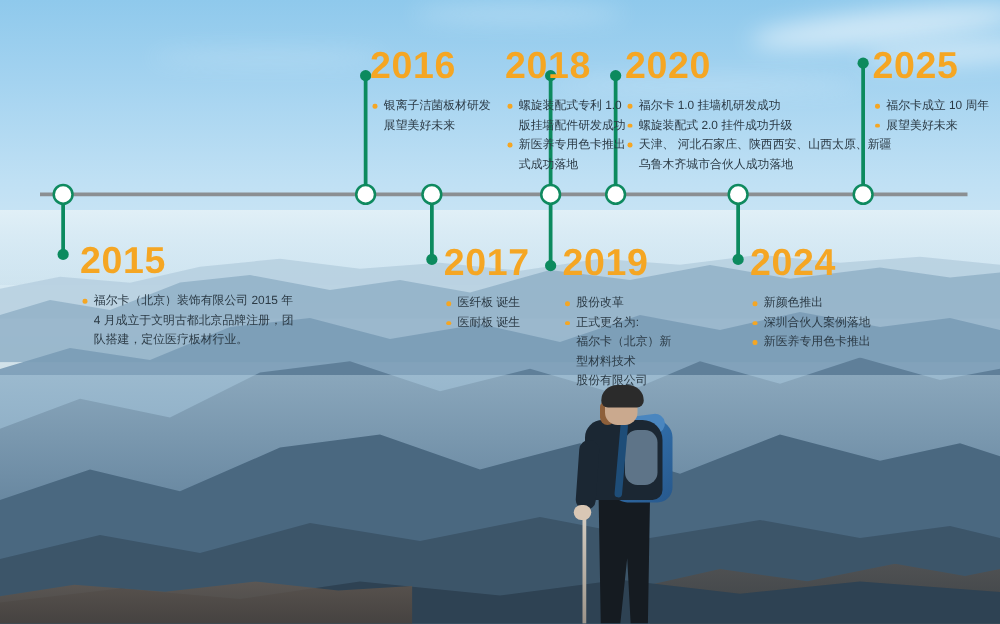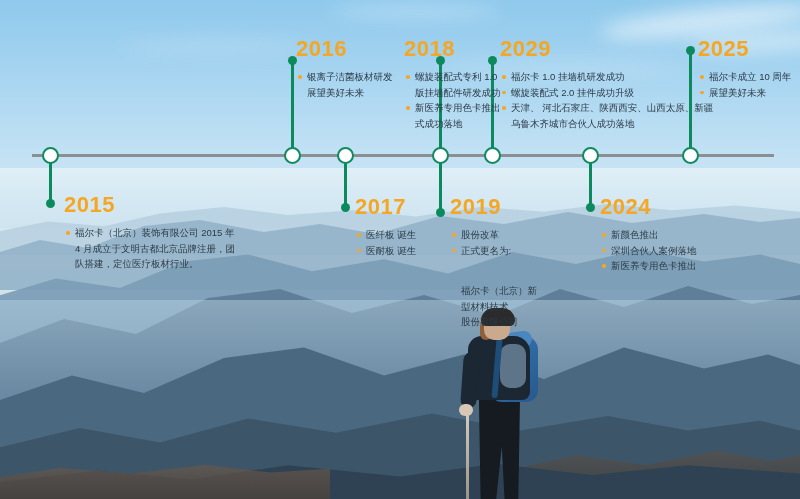--- a/index.html
+++ b/index.html
@@ -205,21 +205,21 @@
   .stem-cap {
     position: absolute;
     width: 9px; height: 9px; margin-left: -4px;
     border-radius: 50%;
     background: #0c8a5e;
     z-index: 3;
   }
 
   .block { position: absolute; z-index: 5; }
   .year {
-    font-size: 22px;
+    font-size: 30px;
     font-weight: bold;
     color: #f5a623;
     letter-spacing: .5px;
     line-height: 1;
     margin-bottom: 9px;
     white-space: nowrap;
   }
   .bullets { list-style: none; margin: 0; padding: 0; }
   .bullets li {
     position: relative;
@@ -232,21 +232,21 @@
   .bullets li::before {
     content: "";
     position: absolute;
     left: 2px; top: 6px;
     width: 3.5px; height: 3.5px;
     border-radius: 50%;
     background: #f5a623;
   }
   .bullets li.cont { padding-left: 11px; }
   .bullets li.cont::before { display: none; }
-  .bullets li.wrap { white-space: normal; margin-top: 25px; }
+  .bullets li.wrap { white-space: normal; }
 </style>
 </head>
 <body>
 
 <div id="stage">
 
   <div class="bg-sky"></div>
   <div class="cloud c1"></div>
   <div class="cloud c2"></div>
   <div class="cloud c3"></div>
@@ -337,21 +337,21 @@
       <li>正式更名为:</li>
       <li class="cont wrap" style="width:78px;">福尔卡（北京）新型材料技术</li>
       <li class="cont">股份有限公司</li>
     </ul>
   </div>
 
   <div class="stem up" style="left:492px; top:60px; height:94px;"></div>
   <div class="stem-cap" style="left:492px; top:56px;"></div>
   <div class="node" style="left:492px;"></div>
   <div class="block" style="left:500px; top:38px; width:190px;">
-    <div class="year">2029</div>
+    <div class="year">2020</div>
     <ul class="bullets">
       <li>福尔卡 1.0 挂墙机研发成功</li>
       <li>螺旋装配式 2.0 挂件成功升级</li>
       <li>天津、 河北石家庄、陕西西安、山西太原、新疆</li>
       <li class="cont">乌鲁木齐城市合伙人成功落地</li>
     </ul>
   </div>
 
   <div class="stem down" style="left:590px; top:157px; height:50px;"></div>
   <div class="stem-cap" style="left:590px; top:203px;"></div>

